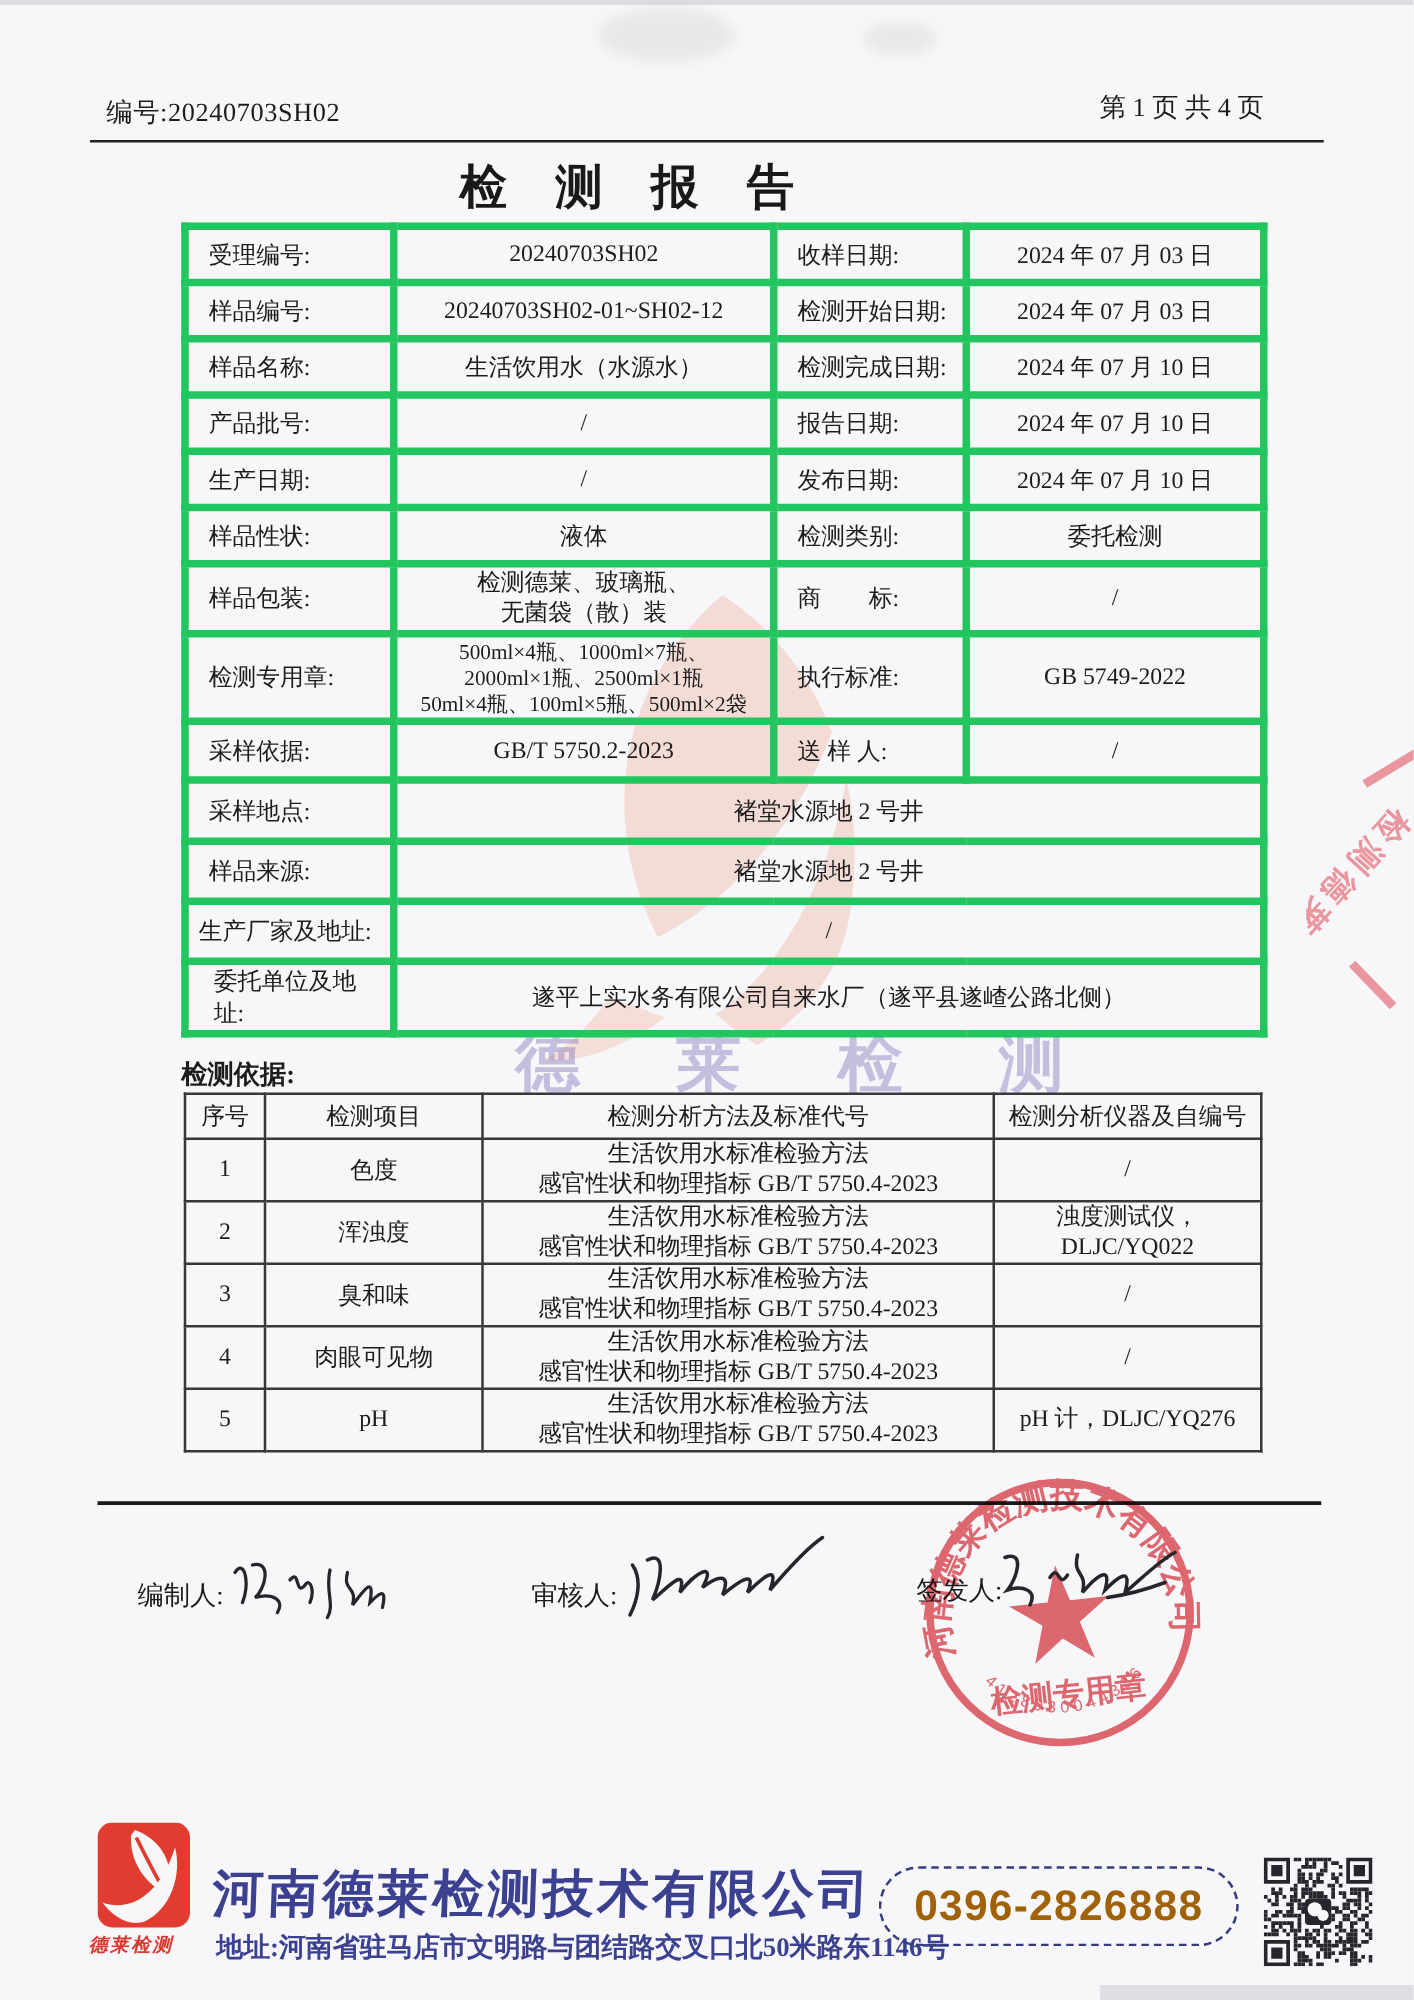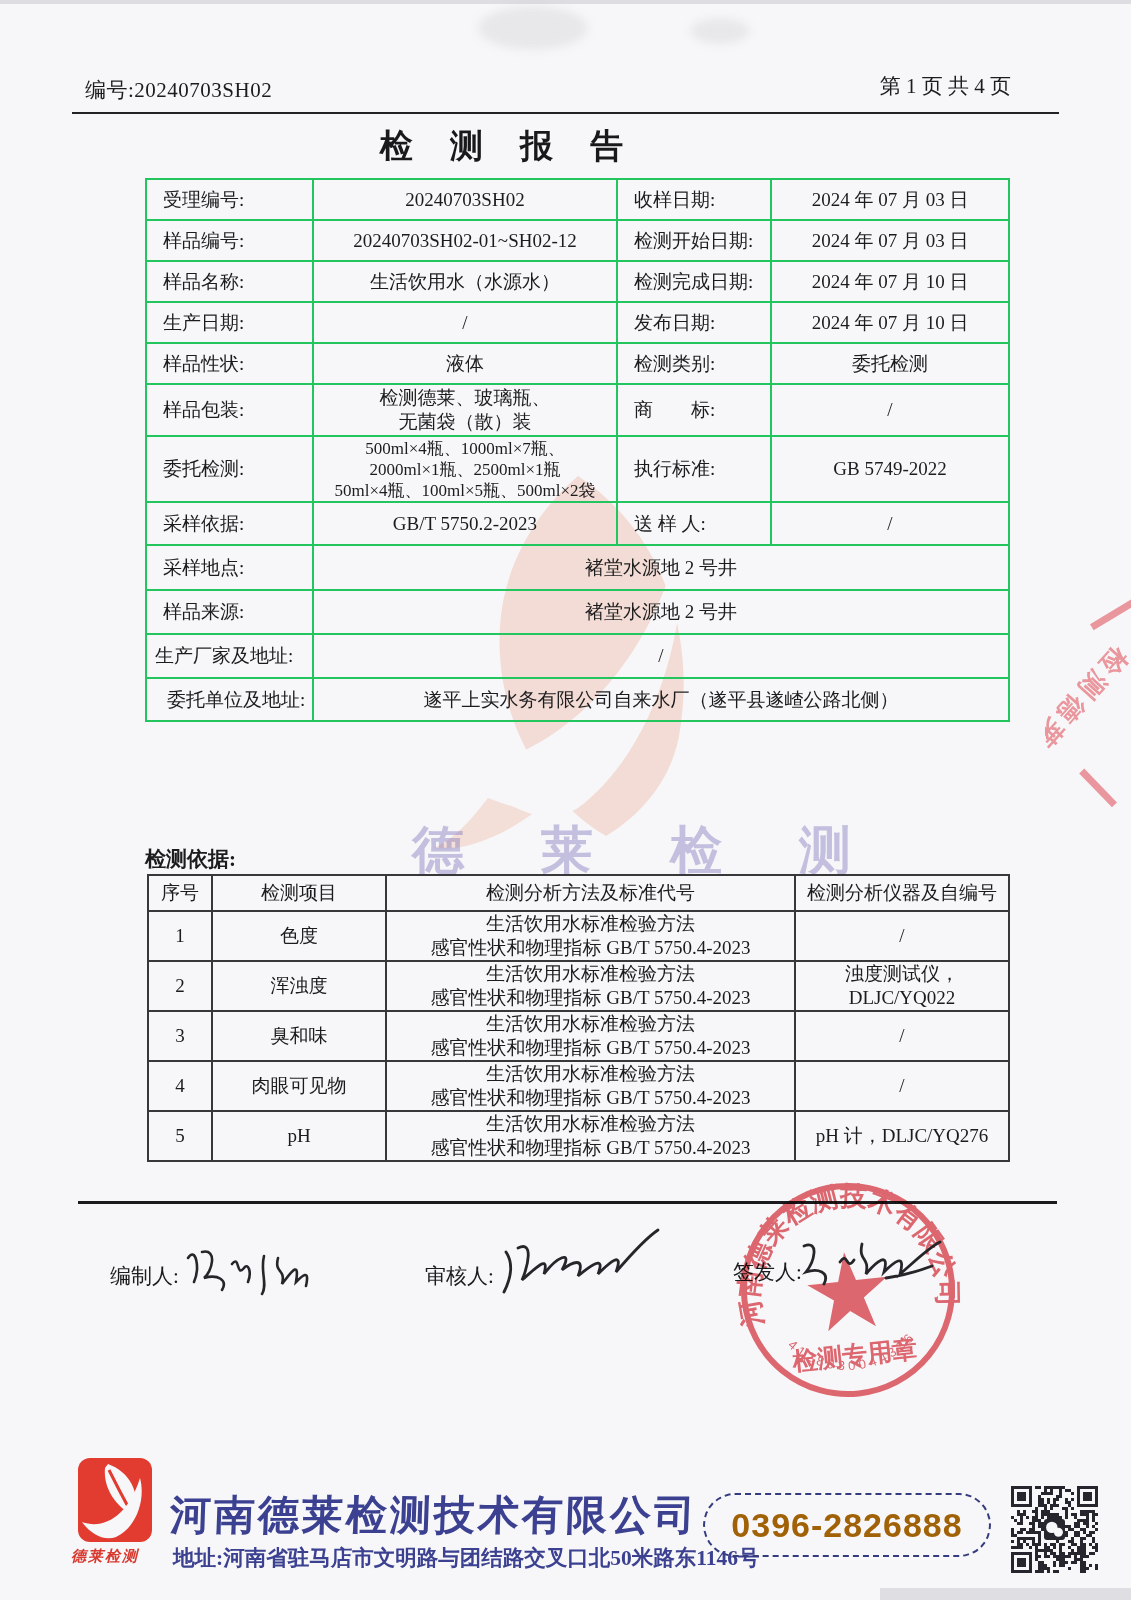--- a/index.html
+++ b/index.html
@@ -22,37 +22,37 @@
   .smudge.s1{left:478px;top:6px;width:110px;height:44px;}
   .smudge.s2{left:690px;top:18px;width:60px;height:26px;}
 
   
   .doc-number{position:absolute;left:85px;top:76px;font-size:21px;letter-spacing:.5px;}
   .page-indicator{position:absolute;right:120px;top:72px;font-size:21px;}
   .header-rule{position:absolute;left:72px;top:112px;width:987px;height:2px;background:#232325;}
   .report-title{
     position:absolute;left:0;top:124px;width:1017px;
     text-align:center;font-family:"Liberation Sans","DejaVu Sans",sans-serif;
-    font-size:33px;font-weight:bold;letter-spacing:14px;color:#19191b;
+    font-size:38px;font-weight:bold;letter-spacing:14px;color:#19191b;
   }
 
   
   .wm-leaf{position:absolute;left:428px;top:468px;z-index:1;pointer-events:none;}
   .wm-text{
     position:absolute;left:412px;top:816px;z-index:1;
     font-size:52px;font-weight:bold;letter-spacing:32px;
     color:rgba(124,114,186,.42);white-space:nowrap;pointer-events:none;
   }
   .side-stamp{position:absolute;right:-14px;top:572px;z-index:6;pointer-events:none;}
 
   
   table{border-collapse:collapse;table-layout:fixed;}
   .info-table{position:absolute;left:145px;top:178px;width:863px;z-index:3;}
   .info-table td{
-    border:2px solid #22c55e;font-size:19px;
+    border:6px solid #22c55e;font-size:19px;
     text-align:center;vertical-align:middle;padding:0 4px;
     background:transparent;
   }
   .info-table td.lbl{text-align:left;padding-left:16px;}
   .r0 td,.r1 td,.r2 td,.r3 td,.r4 td,.r5 td{height:39px;}
   .r6 td{height:50px;}
   .r7 td{height:64px;}
   .r8 td{height:40px;}
   .r9 td{height:41px;}
   .r10 td{height:43px;}
@@ -160,20 +160,26 @@
         <td>20240703SH02-01~SH02-12</td>
         <td class="lbl">检测开始日期:</td>
         <td>2024 年 07 月 03 日</td>
       </tr>
       <tr class="r2">
         <td class="lbl">样品名称:</td>
         <td>生活饮用水（水源水）</td>
         <td class="lbl">检测完成日期:</td>
         <td>2024 年 07 月 10 日</td>
       </tr>
+      <tr class="r3">
+        <td class="lbl">产品批号:</td>
+        <td>/</td>
+        <td class="lbl">报告日期:</td>
+        <td>2024 年 07 月 10 日</td>
+      </tr>
       <tr class="r4">
         <td class="lbl">生产日期:</td>
         <td>/</td>
         <td class="lbl">发布日期:</td>
         <td>2024 年 07 月 10 日</td>
       </tr>
       <tr class="r5">
         <td class="lbl">样品性状:</td>
         <td>液体</td>
         <td class="lbl">检测类别:</td>
@@ -182,21 +188,21 @@
       <tr class="r6">
         <td class="lbl">样品包装:</td>
         <td class="two-lines">
           <div>检测德莱、玻璃瓶、</div>
           <div>无菌袋（散）装</div>
         </td>
         <td class="lbl">商　　标:</td>
         <td>/</td>
       </tr>
       <tr class="r7">
-        <td class="lbl">委托检测:</td>
+        <td class="lbl">检测专用章:</td>
         <td class="small-lines">
           <div>500ml×4瓶、1000ml×7瓶、</div>
           <div>2000ml×1瓶、2500ml×1瓶</div>
           <div>50ml×4瓶、100ml×5瓶、500ml×2袋</div>
         </td>
         <td class="lbl">执行标准:</td>
         <td>GB 5749-2022</td>
       </tr>
       <tr class="r9">
         <td class="lbl">采样依据:</td>

